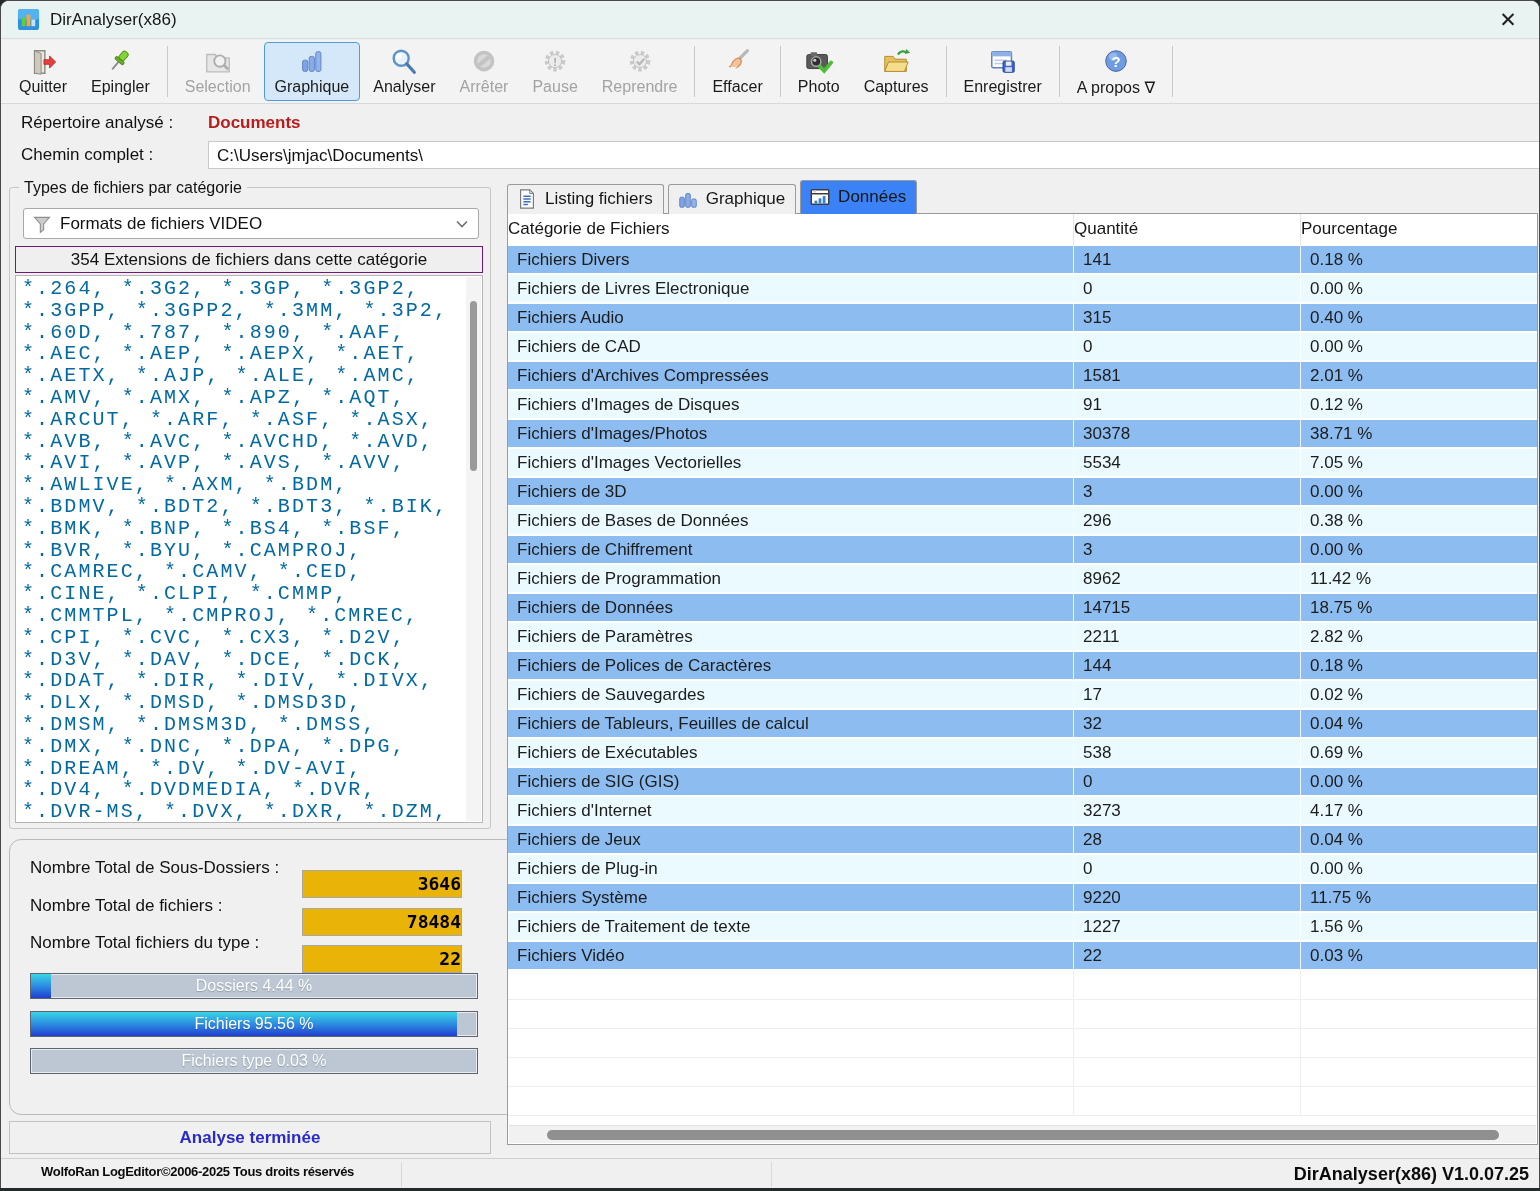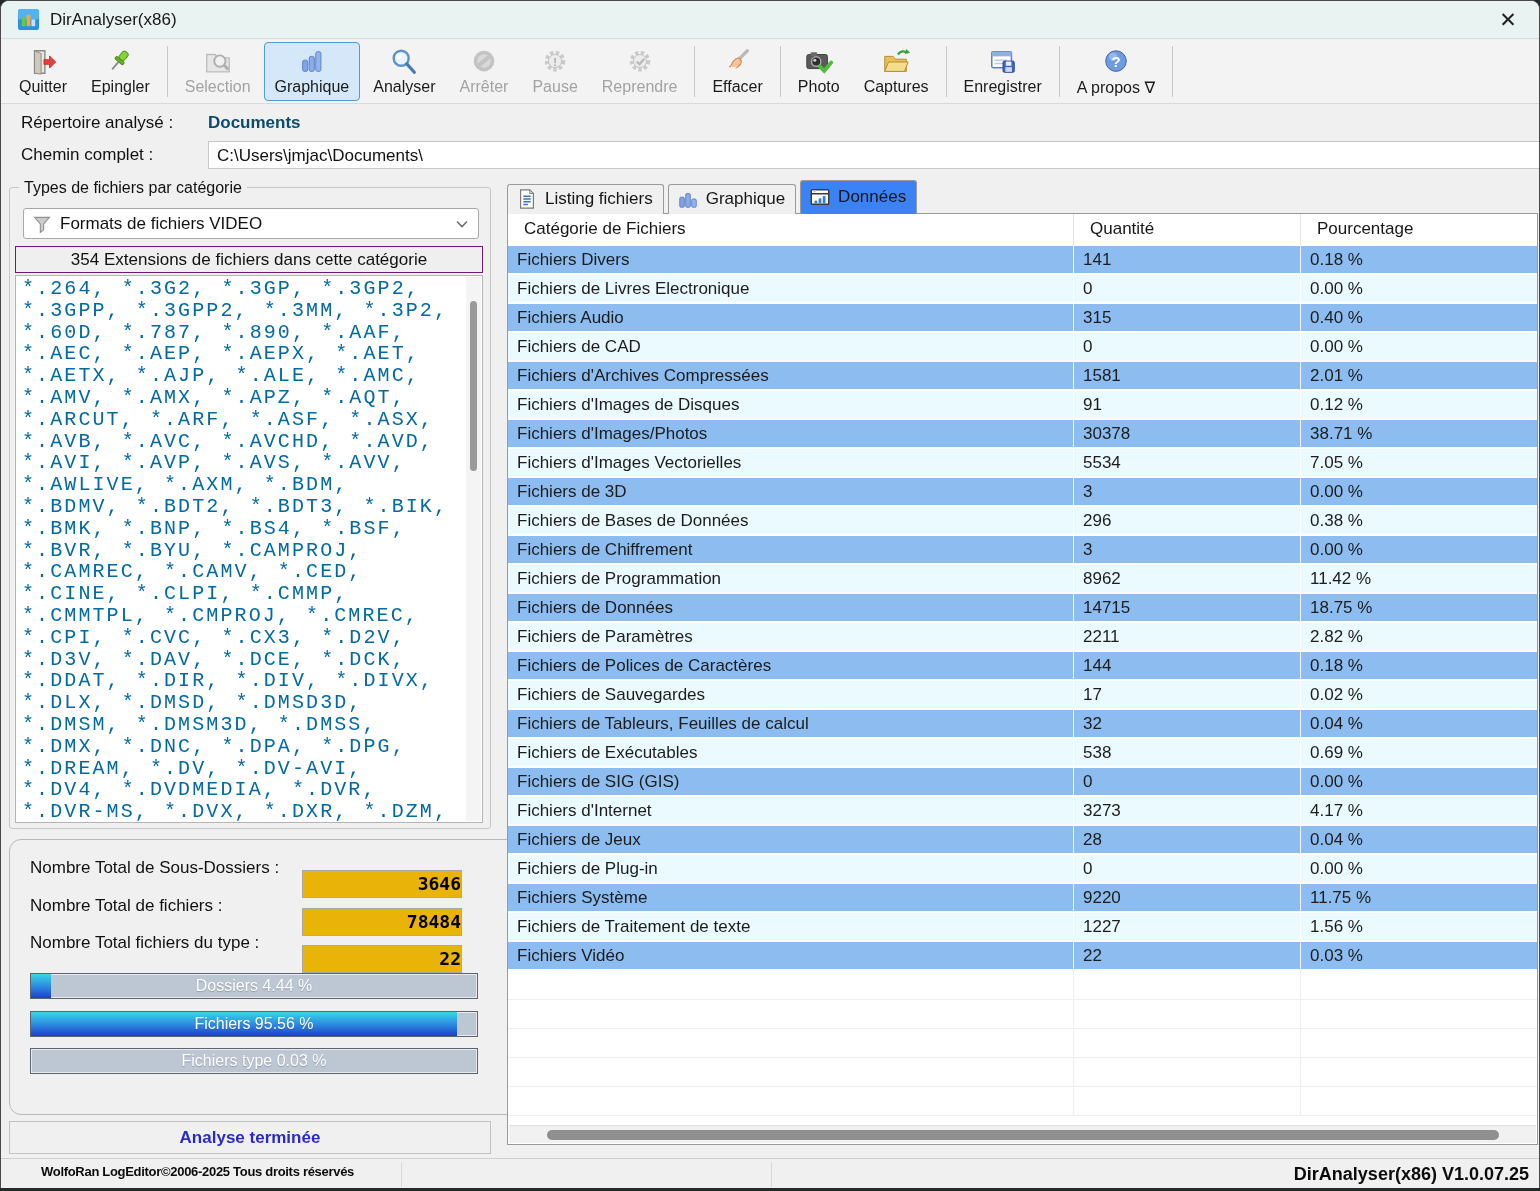--- a/index.html
+++ b/index.html
@@ -23,21 +23,21 @@
     padding:3px 10px; margin:2px 1px; font-size:16px; color:#1a1a1a; border:1px solid transparent; border-radius:4px; }
   .tbtn svg { width:30px; height:30px; margin-bottom:1px; }
   .tbtn.selected { background:#d5e8f9; border-color:#4e9cdb; }
   .tbtn.disabled { color:#a3a3a3; }
   .tbtn.disabled svg { filter:grayscale(1) opacity(.55); }
   .tsep { width:1px; background:#c9c9c9; margin:6px 5px; }
 
   
   .dirinfo { position:absolute; left:10px; top:104px; width:100%; height:70px; }
   .dirinfo .lbl { position:absolute; left:10px; font-size:17px; color:#111; }
-  .dir-name { position:absolute; left:197px; top:8px; font-size:17px; font-weight:bold; color:#0c4a6e; }
+  .dir-name { position:absolute; left:197px; top:8px; font-size:17px; font-weight:bold; color:#b91c1c; }
   .path-field { position:absolute; left:197px; top:36px; width:1333px; height:28px; background:#fff;
     border:1px solid #c9c9c9; font-size:17px; color:#111; padding:2px 8px; line-height:23px; }
 
   
   .groupbox { position:absolute; left:8px; top:186px; width:482px; height:642px;
     border:1px solid #c6c6c6; border-radius:3px; }
   .group-title { position:absolute; left:18px; top:178px; font-size:16px; color:#111;
     background:#f0f0f0; padding:0 5px; z-index:3; }
   .filter-select { position:absolute; left:22px; top:207px; width:456px; height:31px; background:#fff;
     border:1px solid #a9a9a9; border-radius:3px; display:flex; align-items:center; font-size:17px; color:#111; padding:0 8px; }
@@ -73,21 +73,21 @@
   
   .tabs { position:absolute; left:506px; top:180px; height:33px; display:flex; align-items:flex-end; z-index:4; }
   .tab { display:flex; align-items:center; gap:7px; font-size:17px; color:#161616; background:#f0f0f0;
     border:1px solid #9a9a9a; border-bottom:none; border-radius:3px 3px 0 0; padding:4px 10px 5px 8px; height:30px; margin-right:4px; }
   .tab svg { width:22px; height:22px; }
   .tab.active { background:#3b82f6; height:34px; position:relative; z-index:6; }
 
   .rpanel { position:absolute; left:506px; top:212px; width:1031px; height:932px; background:#fff;
     border:1px solid #9a9a9a; z-index:2; }
   .thead { display:grid; grid-template-columns:566px 227px 1fr; height:32px; background:#fff; }
-  .thead .hc { font-size:17px; color:#161616; padding:5px 0 0 16px; border-right:1px solid #e4e4e4; }
+  .thead .hc { font-size:17px; color:#161616; padding:5px 0 0 0; border-right:1px solid #e4e4e4; }
   .trowd { display:grid; grid-template-columns:566px 227px 1fr; height:29px; border-bottom:2px solid #fff; }
   .trowd .c { font-size:17px; color:#1c1c1c; padding:2px 0 0 9px; line-height:24px;
     border-right:1px solid rgba(255,255,255,.85); white-space:nowrap; overflow:hidden; }
   .trowd.odd  { background:#8cbcf0; }
   .trowd.even { background:#eafafe; }
   .trowd.empty { background:#fff; border-bottom:1px solid #efefef; height:29px; }
   .trowd.empty .c { border-right:1px solid #eeeeee; }
   .hscroll { position:absolute; left:1px; bottom:1px; width:1027px; height:18px; background:#f1f1f1; border-top:1px solid #e0e0e0; }
   .hthumb { position:absolute; left:38px; top:4px; width:952px; height:10px; background:#8f8f8f; border-radius:5px; }
 

